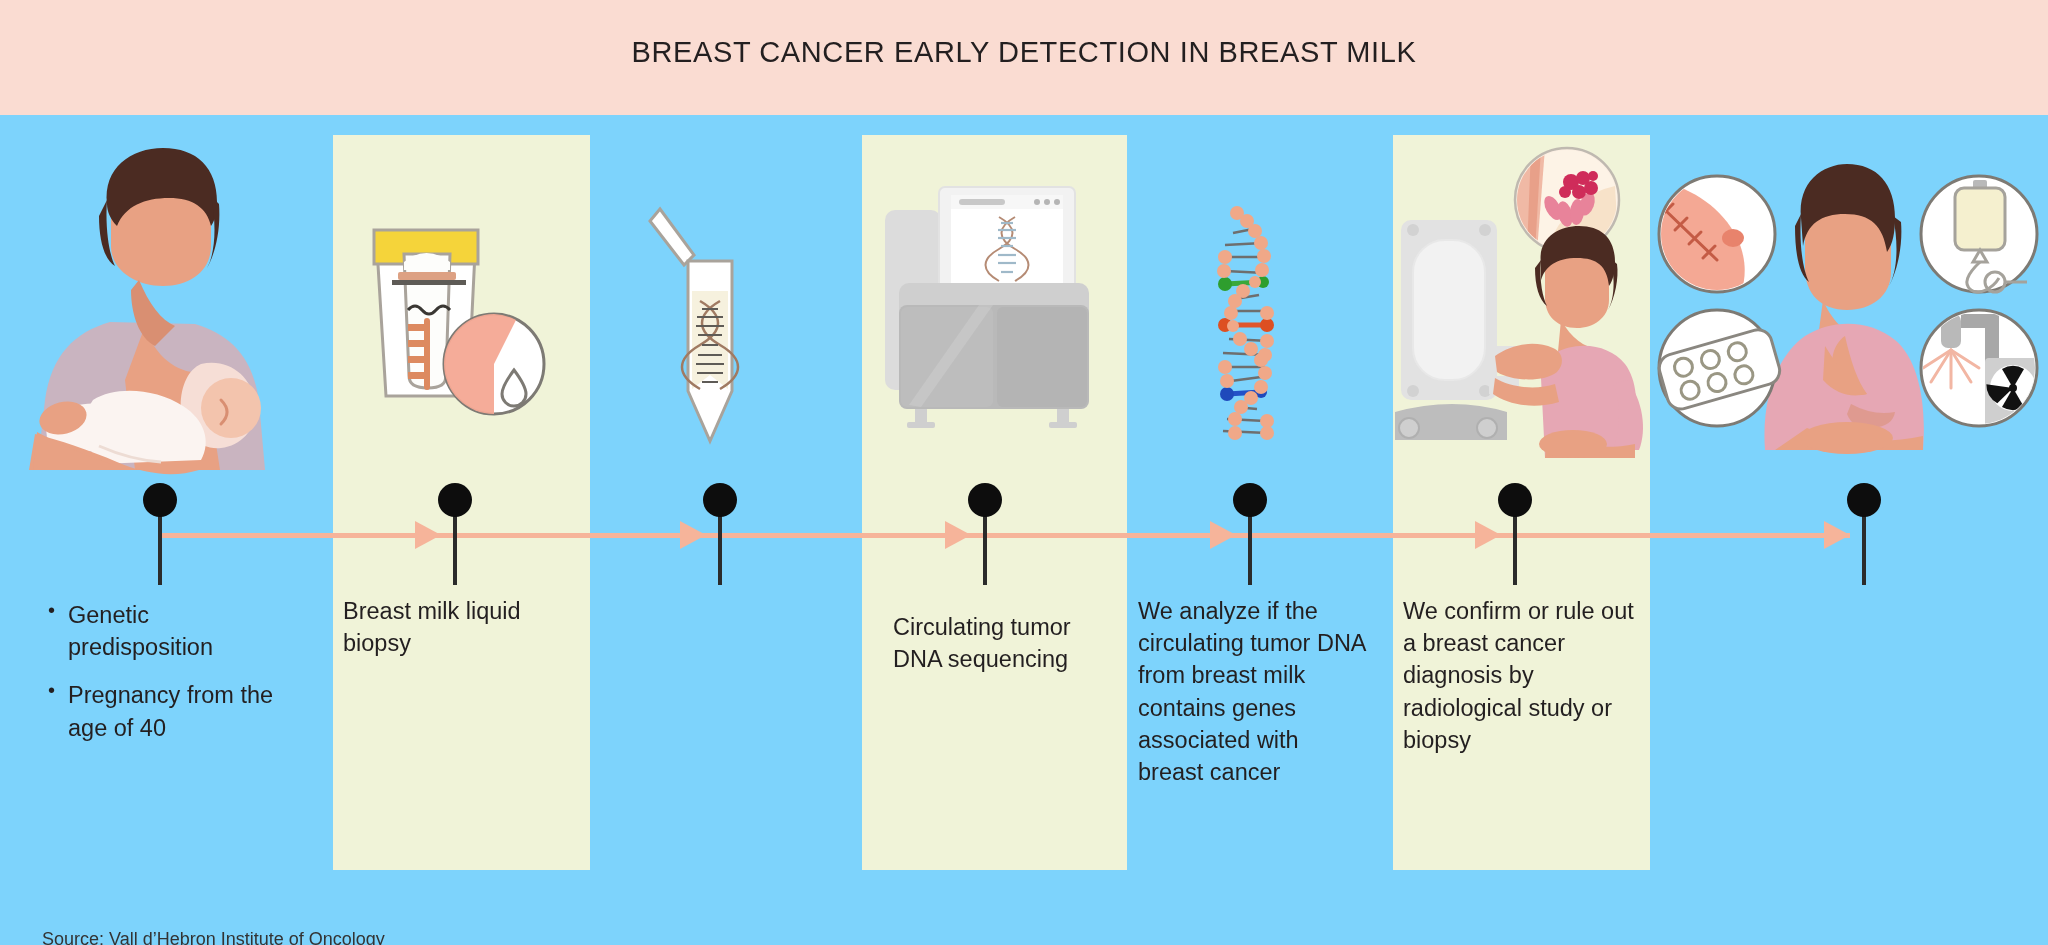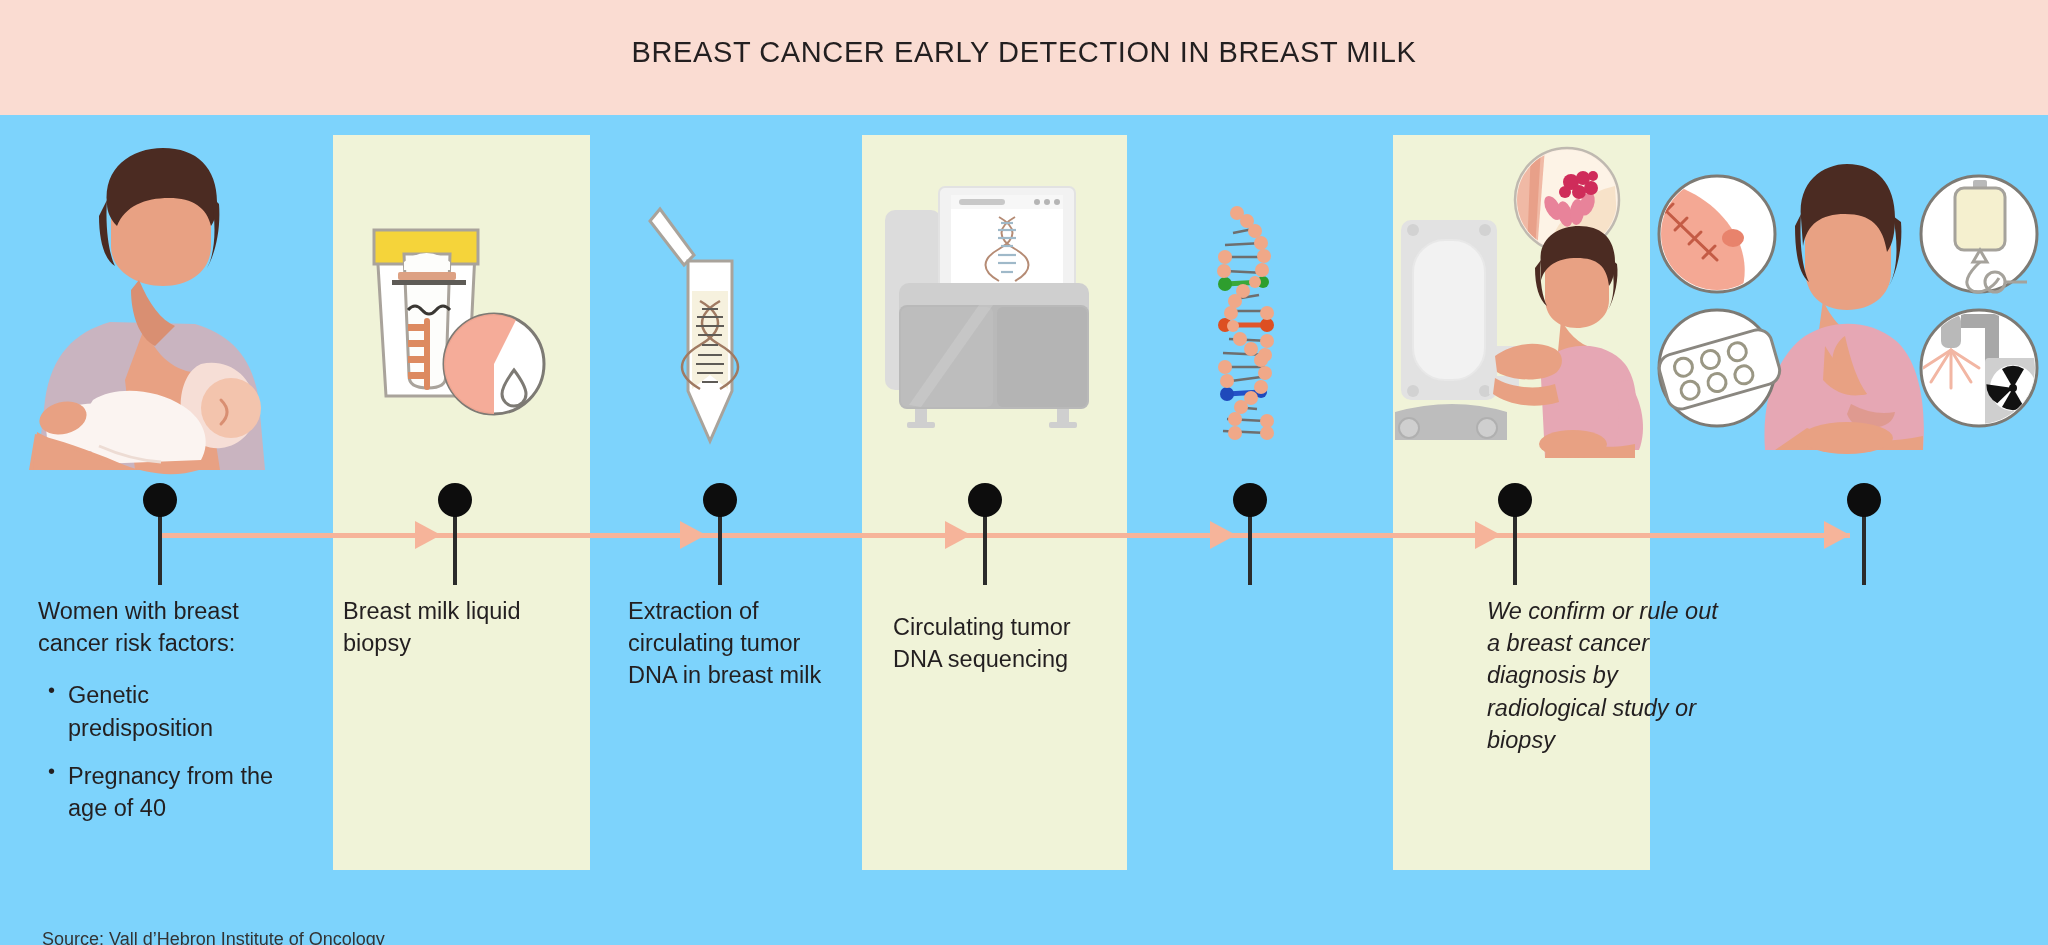--- a/index.html
+++ b/index.html
@@ -382,40 +382,39 @@
 
   <div class="node-dot" style="left:143px;"></div>
   <div class="node-dot" style="left:438px;"></div>
   <div class="node-dot" style="left:703px;"></div>
   <div class="node-dot" style="left:968px;"></div>
   <div class="node-dot" style="left:1233px;"></div>
   <div class="node-dot" style="left:1498px;"></div>
   <div class="node-dot" style="left:1847px;"></div>
 
   <div class="caption" style="left:38px;width:240px;">
-    <p class="lead">Women with breast cancer risk factors:</p>
     <ul>
       <li>Genetic predisposition</li>
       <li>Pregnancy from the age of 40</li>
     </ul>
   </div>
 
   <div class="caption" style="left:343px;">
     <p class="lead">Breast milk liquid biopsy</p>
   </div>
 
-  <div class="caption" style="left:628px;">
-    <p class="lead">Extraction of circulating tumor DNA in breast milk</p>
-  </div>
 
   <div class="caption" style="left:893px;margin-top:16px;">
     <p class="lead">Circulating tumor DNA sequencing</p>
   </div>
 
-
-  <div class="caption" style="left:1487px;width:240px;font-style:italic;">
+  <div class="caption" style="left:1138px;width:228px;">
+    <p class="lead">We analyze if the circulating tumor DNA from breast milk contains genes associated with breast cancer</p>
+  </div>
+
+  <div class="caption" style="left:1403px;width:240px;">
     <p class="lead">We confirm or rule out a breast cancer diagnosis by radiological study or biopsy</p>
   </div>
 
 
   <div class="source">Source: Vall d’Hebron Institute of Oncology</div>
 
 </div>
 
 </body></html>

